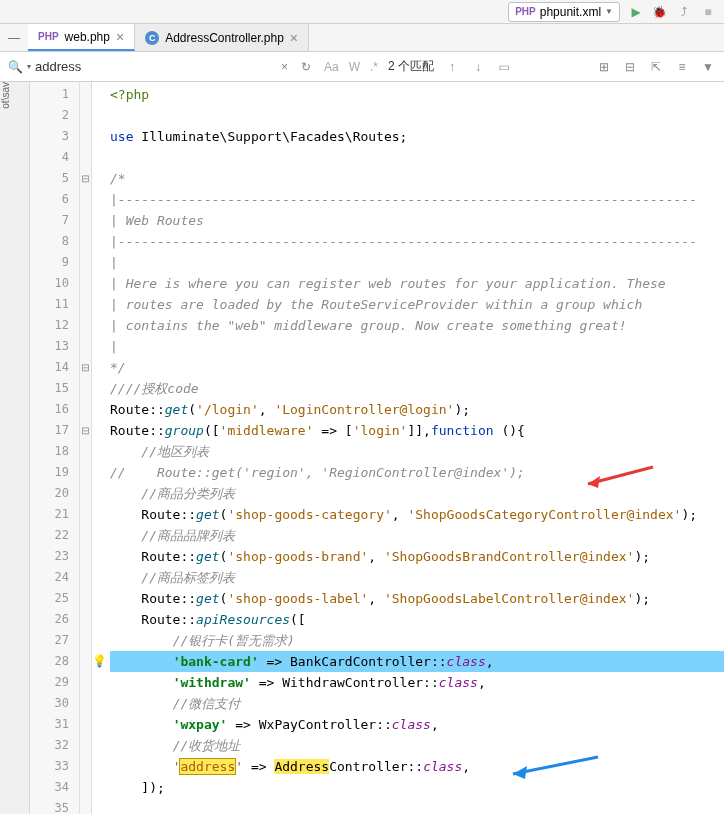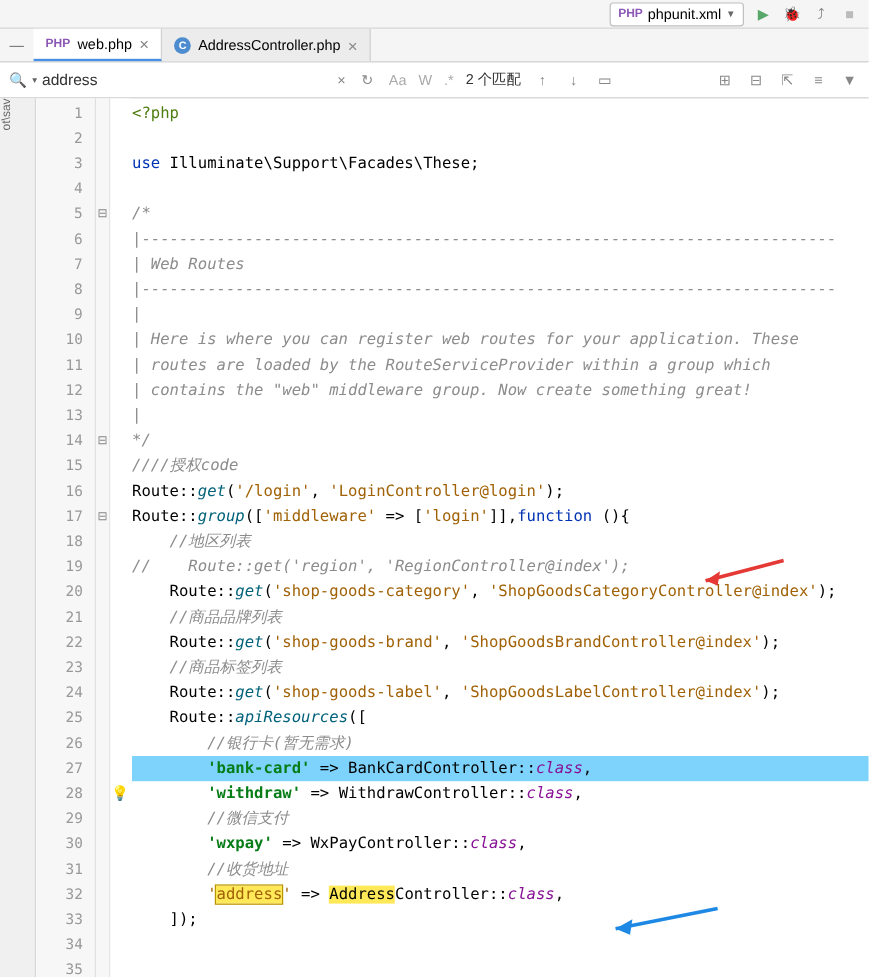--- a/index.html
+++ b/index.html
@@ -219,37 +219,38 @@
       <div></div>
       <div></div>
       <div></div>
       <div></div>
       <div></div>
       <div></div>
   </div>
   <div class="code">
     <div class="line"><span class="kw">&lt;?php</span></div>
     <div class="line"></div>
-    <div class="line"><span class="kw2">use</span><span> Illuminate\Support\Facades\These;</span></div>
+    <div class="line"><span class="kw2">use</span><span> Illuminate\Support\Facades\Routes;</span></div>
     <div class="line"></div>
     <div class="line"><span class="cmt">/*</span></div>
     <div class="line"><span class="cmt">|--------------------------------------------------------------------------</span></div>
     <div class="line"><span class="cmt">| Web Routes</span></div>
     <div class="line"><span class="cmt">|--------------------------------------------------------------------------</span></div>
     <div class="line"><span class="cmt">|</span></div>
     <div class="line"><span class="cmt">| Here is where you can register web routes for your application. These</span></div>
     <div class="line"><span class="cmt">| routes are loaded by the RouteServiceProvider within a group which</span></div>
     <div class="line"><span class="cmt">| contains the "web" middleware group. Now create something great!</span></div>
     <div class="line"><span class="cmt">|</span></div>
     <div class="line"><span class="cmt">*/</span></div>
     <div class="line"><span class="cmt">////授权code</span></div>
     <div class="line"><span class="cls">Route</span>::<span class="fn">get</span>(<span class="str">'/login'</span>, <span class="str">'LoginController@login'</span>);</div>
     <div class="line"><span class="cls">Route</span>::<span class="fn">group</span>([<span class="str">'middleware'</span> =&gt; [<span class="str">'login'</span>]],<span class="kw2">function</span> (){</div>
     <div class="line">    <span class="cmt">//地区列表</span></div>
     <div class="line"><span class="cmt">//    Route::get('region', 'RegionController@index');</span></div>
+    <div class="line">    <span class="cmt">//商品分类列表</span></div>
     <div class="line">    <span class="cls">Route</span>::<span class="fn">get</span>(<span class="str">'shop-goods-category'</span>, <span class="str">'ShopGoodsCategoryController@index'</span>);</div>
     <div class="line">    <span class="cmt">//商品品牌列表</span></div>
     <div class="line">    <span class="cls">Route</span>::<span class="fn">get</span>(<span class="str">'shop-goods-brand'</span>, <span class="str">'ShopGoodsBrandController@index'</span>);</div>
     <div class="line">    <span class="cmt">//商品标签列表</span></div>
     <div class="line">    <span class="cls">Route</span>::<span class="fn">get</span>(<span class="str">'shop-goods-label'</span>, <span class="str">'ShopGoodsLabelController@index'</span>);</div>
     <div class="line">    <span class="cls">Route</span>::<span class="fn">apiResources</span>([</div>
     <div class="line">        <span class="cmt">//银行卡(暂无需求)</span></div>
     <div class="line hl-line">        <span class="str-b">'bank-card'</span> =&gt; <span class="cls">BankCardController</span>::<span class="const">class</span>,</div>
     <div class="line">        <span class="str-b">'withdraw'</span> =&gt; <span class="cls">WithdrawController</span>::<span class="const">class</span>,</div>
     <div class="line">        <span class="cmt">//微信支付</span></div>

